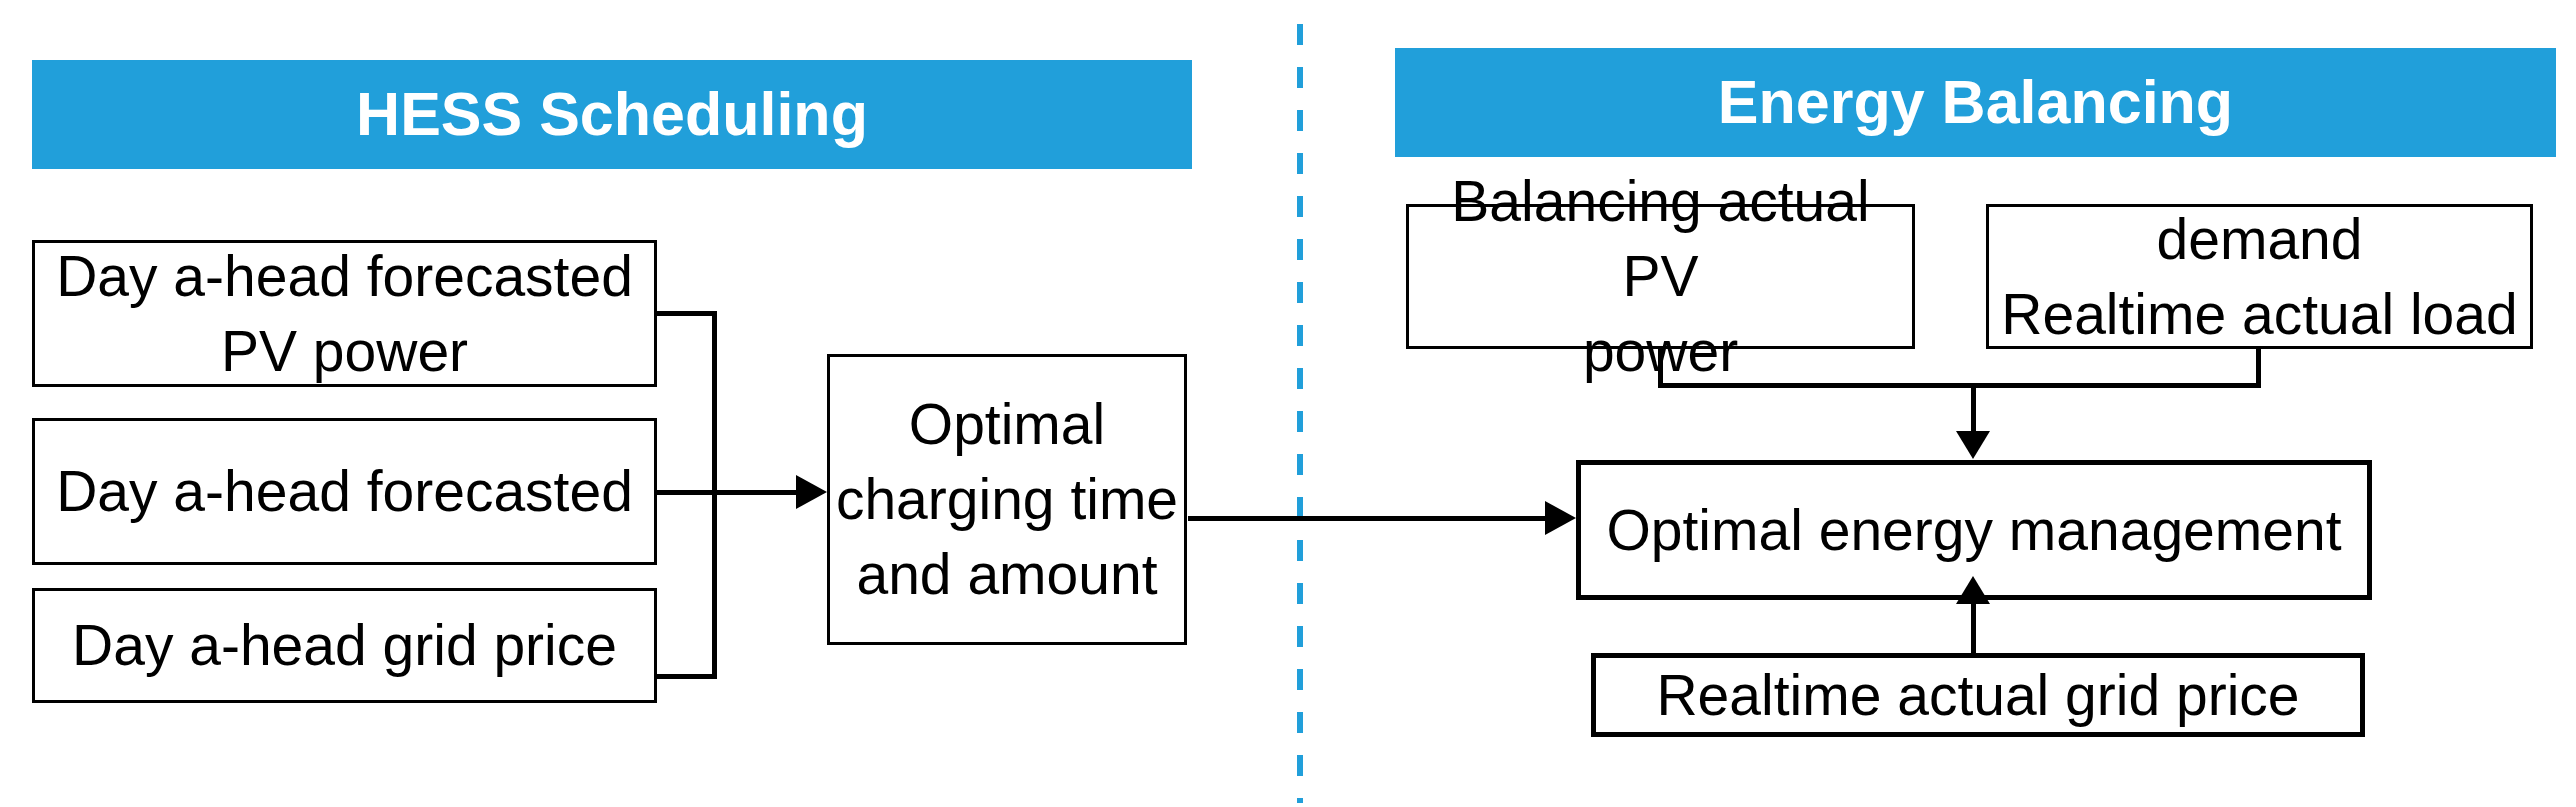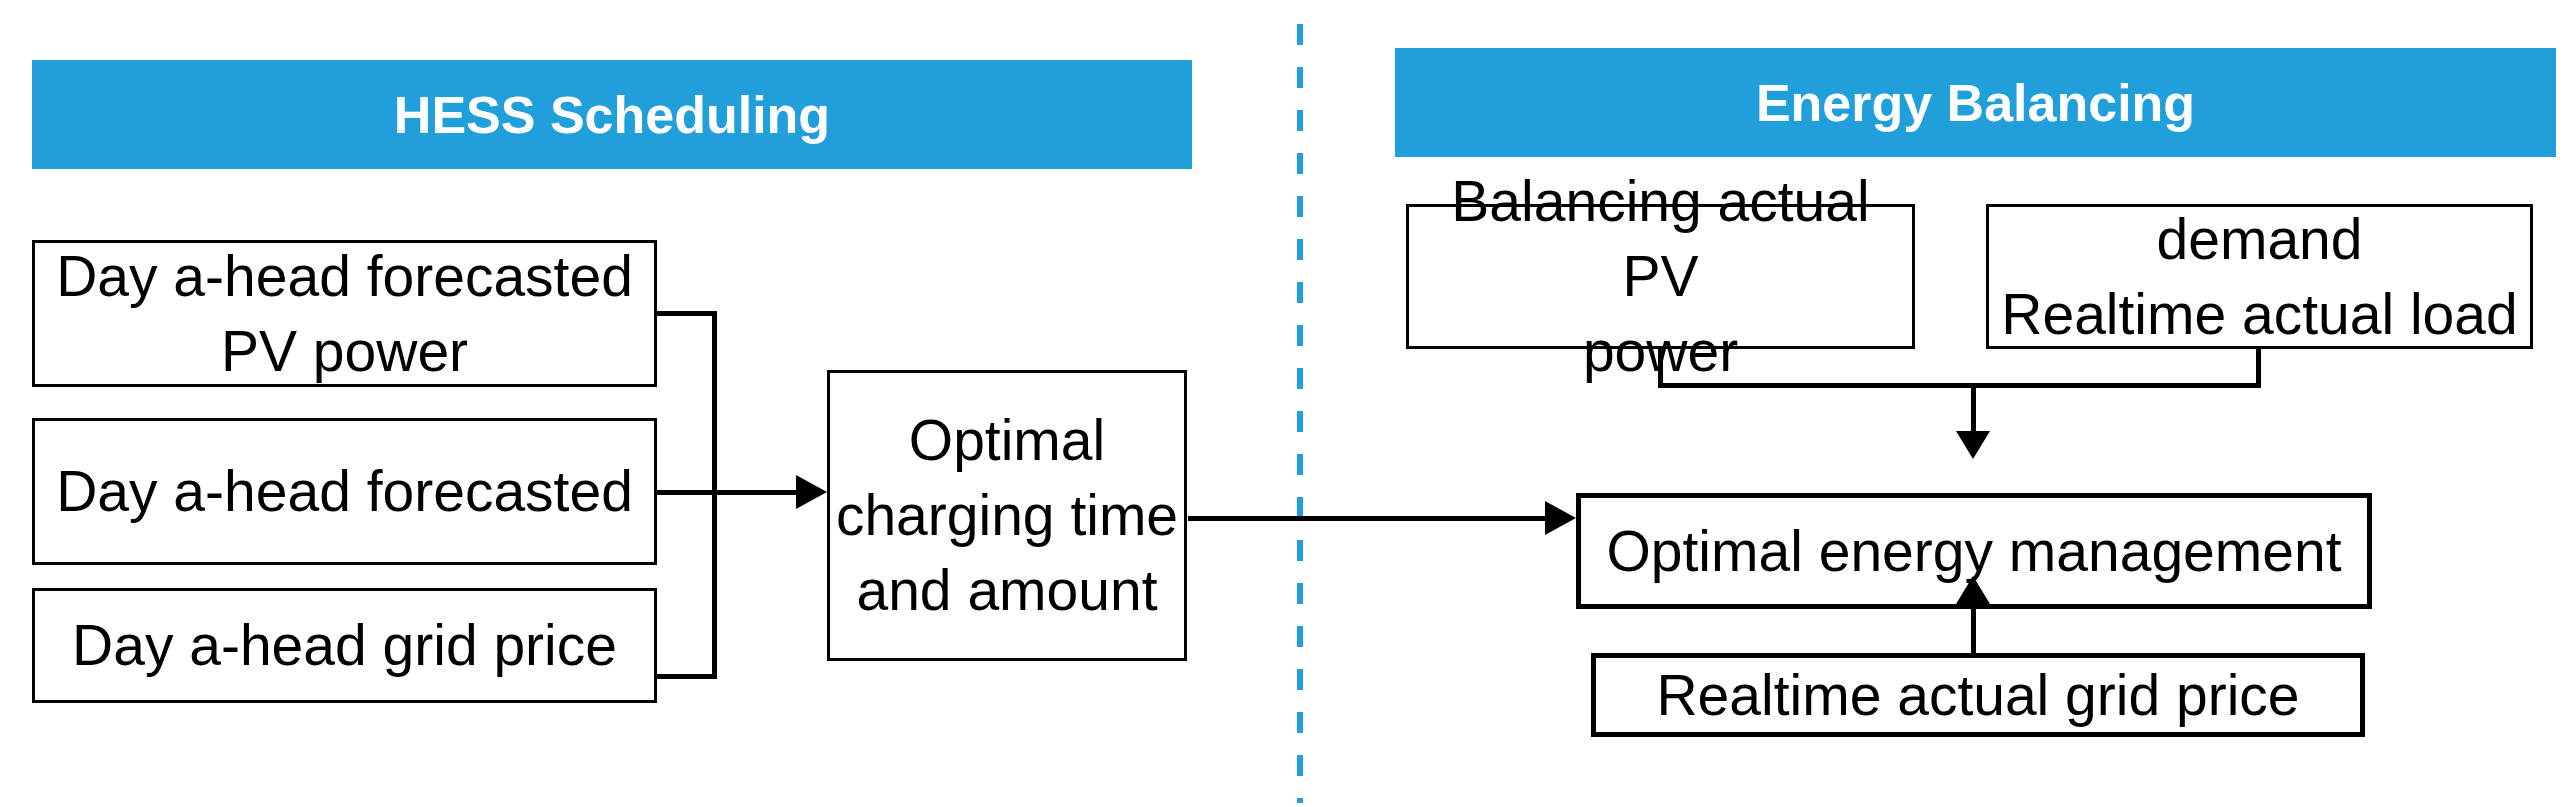--- a/index.html
+++ b/index.html
@@ -4,38 +4,38 @@
 <style>
   :root { --accent:#219FDA; --line:#000000; --boxtext:#000000; --headertext:#FFFFFF; --bg:#FFFFFF; }
   html,body { margin:0; padding:0; background:var(--bg); }
   .canvas {
     position:relative; width:2576px; height:808px; background:var(--bg);
     font-family:"Liberation Sans", sans-serif; overflow:hidden;
   }
   .header {
     position:absolute; background:var(--accent); color:var(--headertext);
     display:flex; align-items:center; justify-content:center;
-    font-size:52px; font-weight:bold; line-height:1;
+    font-size:61px; font-weight:bold; line-height:1;
   }
   .header-left  { left:32px;   top:60px; width:1160px; height:109px; }
   .header-right { left:1395px; top:48px; width:1161px; height:109px; }
   .box {
     position:absolute; background:var(--bg); border:3.9px solid var(--line);
     box-sizing:border-box; display:flex; flex-direction:column;
     align-items:center; justify-content:center; text-align:center;
     color:var(--boxtext); font-size:57px; line-height:75px;
   }
   .box-thick { border-width:5.5px; }
   .box-l1 { left:32px;   top:240px; width:625px;  height:147px; }
   .box-l2 { left:32px;   top:418px; width:625px;  height:147px; }
   .box-l3 { left:32px;   top:588px; width:625px;  height:115px; }
-  .box-m  { left:827px; top:370px; width:360px;  height:291px; }
+  .box-m  { left:827px; top:354px; width:360px;  height:291px; }
   .box-r1 { left:1406px; top:204px; width:509px;  height:145px; }
   .box-r2 { left:1986px; top:204px; width:547px;  height:145px; }
-  .box-r3 { left:1576px; top:460px; width:796px; height:116px;margin-top:33px; }
+  .box-r3 { left:1576px; top:460px; width:796px; height:140px; }
   .box-r4 { left:1591px; top:653px; width:774px;  height:84px; }
   .hline, .vline { position:absolute; background:var(--line); }
   
   .stub-l1   { left:657px;  top:311px; width:57px;  height:4.7px; }
   .stub-l3   { left:657px;  top:674px; width:57px;  height:4.7px; }
   .bus-left  { left:712px;  top:311px; width:4.7px;   height:368px; }
   .line-main { left:657px;  top:490px; width:139px; height:4.7px; }
   
   .line-m-r3 { left:1188px; top:516px; width:357px; height:4.7px; }
   

